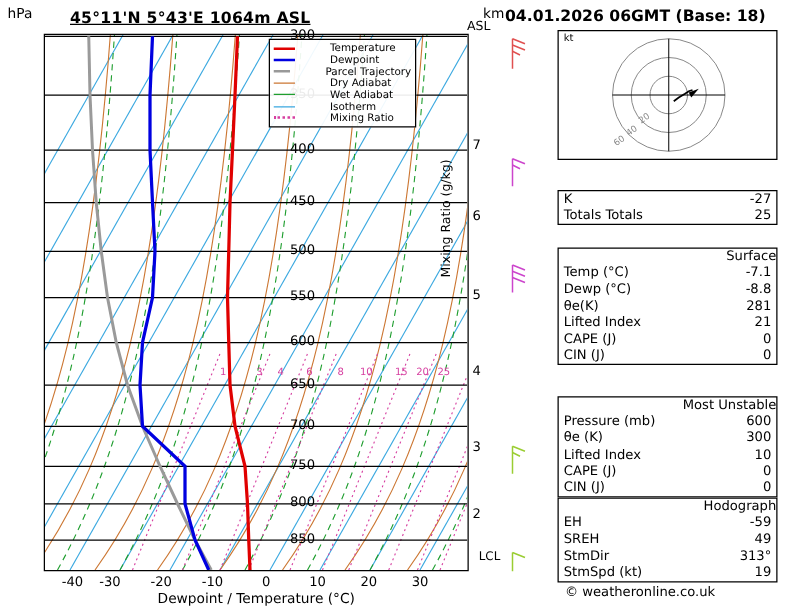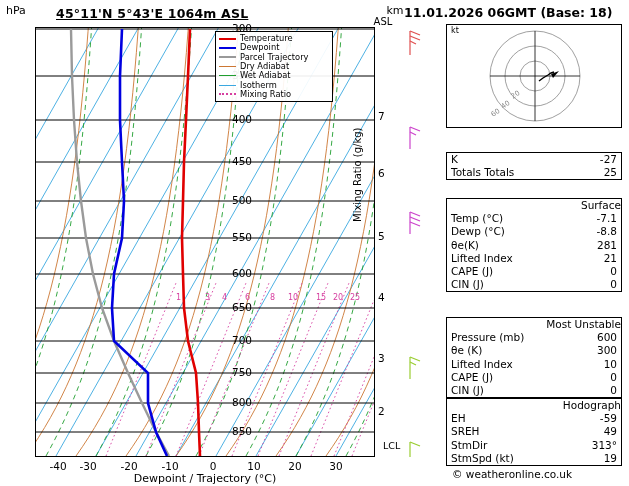--- a/index.html
+++ b/index.html
@@ -21,21 +21,21 @@
   #xaxis-title{position:absolute;left:80px;top:472px;width:250px;text-align:center;font-size:11px;color:#000;}
   
   .kmlab{position:absolute;left:378px;font-size:10.5px;color:#000;width:16px;text-align:left;}
   #mixratio-title{position:absolute;left:352px;top:222px;width:14px;font-size:10px;color:#000;
      transform:rotate(-90deg);transform-origin:left top;white-space:nowrap;}
   
   #legend{left:215px;top:31px;width:118px;border:1px solid #000;background:rgba(255,255,255,0.92);
           padding:2px 3px;box-sizing:border-box;}
   #legend .row{display:flex;align-items:center;height:9.3px;}
   #legend .sw{width:17px;height:0;border-top-width:2px;border-top-style:solid;margin-right:4px;}
-  #legend .lb{font-size:8.3px;color:#000;line-height:9px;white-space:nowrap;}
+  #legend .lb{font-size:8.3px;color:#000;line-height:9px;white-space:nowrap;margin-left:24px;}
   
   #hodo{left:446px;top:24px;width:176px;height:104px;border:1px solid #000;box-sizing:border-box;background:#fff;}
   #hodo .kt{position:absolute;left:4px;top:1px;font-size:8px;color:#000;}
   
   .tbl{position:absolute;left:446px;width:176px;border:1px solid #000;box-sizing:border-box;background:#fff;
        font-size:10.5px;color:#000;}
   .tbl .r{display:flex;justify-content:space-between;padding:0 4px;line-height:13.2px;height:13.2px;}
   .tbl .hd{text-align:right;display:block;line-height:13.2px;height:13.2px;}
   #tbl1{top:152px;}
   #tbl2{top:198px;}
@@ -44,21 +44,21 @@
   #credit{position:absolute;left:452px;top:468px;font-size:10.5px;color:#000;}
   #lcl-label{position:absolute;left:383px;top:440px;font-size:9.5px;color:#000;}
 </style>
 </head>
 <body>
 
 <div class="abs" id="hpa-label">hPa</div>
 <div class="abs" id="station-title">45°11'N  5°43'E  1064m ASL</div>
 <div class="abs" id="km-label">km</div>
 <div class="abs" id="asl-label">ASL</div>
-<div class="abs" id="date-title">11.01.2026 06GMT (Base: 18)</div>
+<div class="abs" id="date-title">04.01.2026 06GMT (Base: 18)</div>
 
 <div id="plot" class="abs">
   <svg width="338" height="428" viewBox="0 0 338 428">
     <defs>
       <clipPath id="clipPlot">
           <rect x="0" y="0" width="338" height="428"></rect>
         </clipPath>
     </defs>
     <g clip-path="url(#clipPlot)">
 
@@ -152,21 +152,21 @@
 <div class="ylab" style="top:425px;">850</div>
 
 <div class="xlab" style="left:43px;">-40</div>
 <div class="xlab" style="left:73px;">-30</div>
 <div class="xlab" style="left:114px;">-20</div>
 <div class="xlab" style="left:155px;">-10</div>
 <div class="xlab" style="left:198px;">0</div>
 <div class="xlab" style="left:239px;">10</div>
 <div class="xlab" style="left:280px;">20</div>
 <div class="xlab" style="left:321px;">30</div>
-<div id="xaxis-title">Dewpoint / Trajectory (°C)</div>
+<div id="xaxis-title">Dewpoint / Temperature (°C)</div>
 
 <div class="kmlab" style="top:405px;">2</div>
 <div class="kmlab" style="top:352px;">3</div>
 <div class="kmlab" style="top:291px;">4</div>
 <div class="kmlab" style="top:230px;">5</div>
 <div class="kmlab" style="top:167px;">6</div>
 <div class="kmlab" style="top:110px;">7</div>
 <div id="mixratio-title">Mixing Ratio (g/kg)</div>
 <div id="lcl-label">LCL</div>
 

